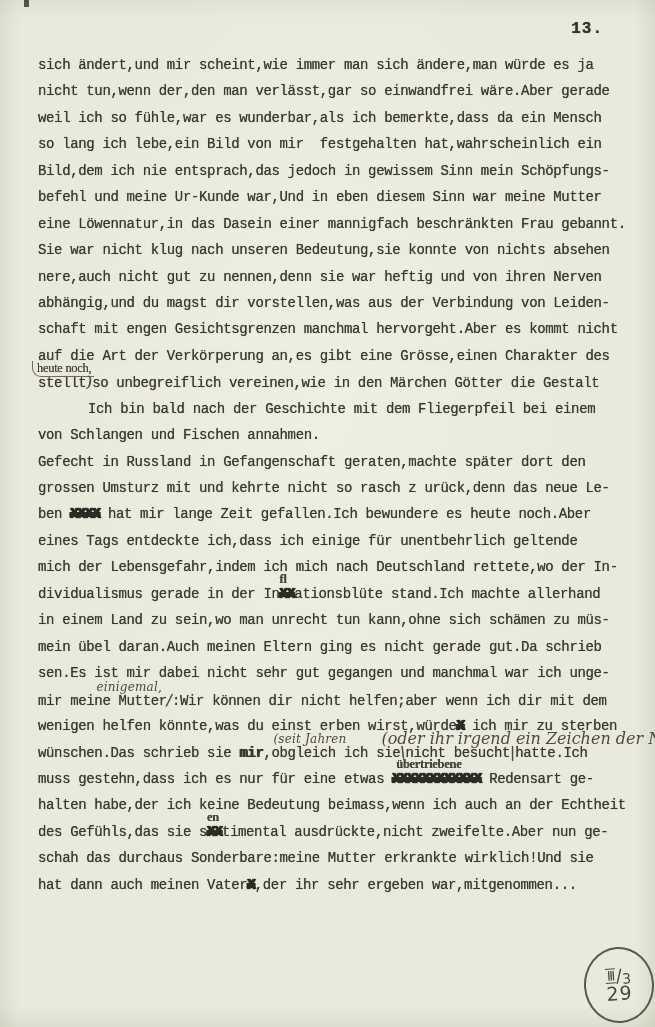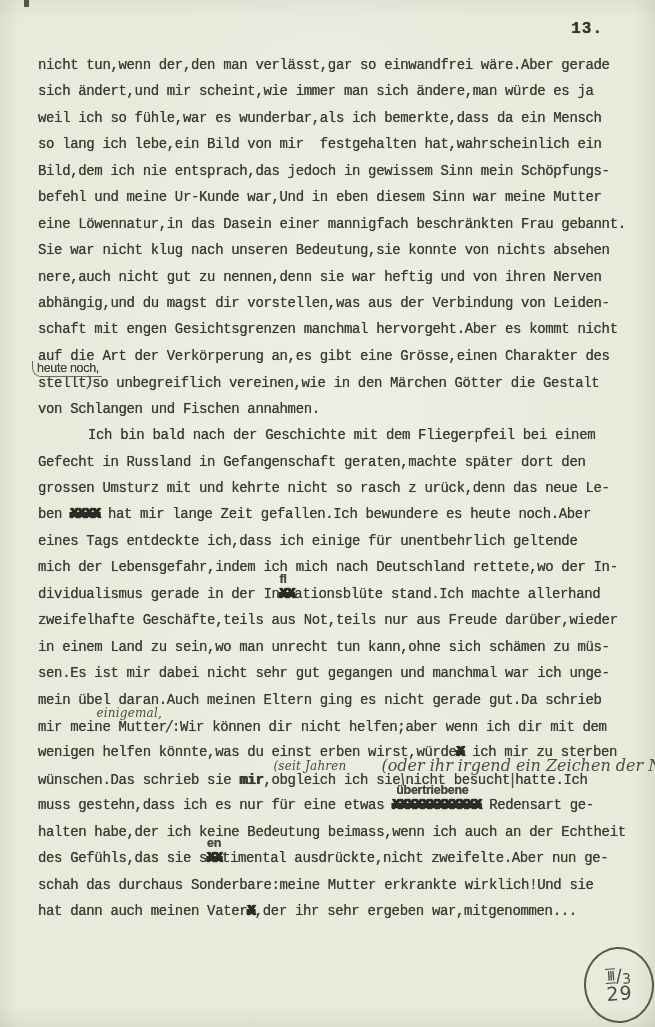--- a/index.html
+++ b/index.html
@@ -59,21 +59,21 @@
     font-family:"DejaVu Serif",serif;
     font-style:italic;color:#4c4b40;
     font-size:15px;letter-spacing:0;
   }
   .above{
     position:absolute;top:-14px;
     line-height:14px;white-space:nowrap;
     text-indent:0;
   }
   .above.typed{
-    font-family:Liberation Sans, sans-serif;
+    font-family:Liberation Serif, serif;
     font-size:12.5px;color:var(--ink-faint);
     letter-spacing:-0.3px;
     text-shadow:0 0 .6px rgba(45,44,36,.7);
   }
   .above.hand{
     font-family:"DejaVu Serif",serif;
     font-style:italic;
     font-size:12px;color:#4c4b3e;
     letter-spacing:.2px;
     text-shadow:none;top:-13px;
@@ -108,45 +108,44 @@
 </style>
 </head>
 <body>
 
 <div class="paper"></div>
 <div class="speck"></div>
 
 <div class="page-number">13.</div>
 
 <div class="doc">
+    <div class="line"><span class="seg">sich ändert,und mir scheint,wie immer man sich ändere,man würde es ja</span></div>
     <div class="line"><span class="seg">nicht tun,wenn der,den man verlässt,gar so einwandfrei wäre.Aber gerade</span></div>
-    <div class="line"><span class="seg">sich ändert,und mir scheint,wie immer man sich ändere,man würde es ja</span></div>
     <div class="line"><span class="seg">weil ich so fühle,war es wunderbar,als ich bemerkte,dass da ein Mensch</span></div>
     <div class="line"><span class="seg">so lang ich lebe,ein Bild von mir  festgehalten hat,wahrscheinlich ein</span></div>
     <div class="line"><span class="seg">Bild,dem ich nie entsprach,das jedoch in gewissem Sinn mein Schöpfungs-</span></div>
     <div class="line"><span class="seg">befehl und meine Ur-Kunde war,Und in eben diesem Sinn war meine Mutter</span></div>
     <div class="line"><span class="seg">eine Löwennatur,in das Dasein einer mannigfach beschränkten Frau gebannt.</span></div>
     <div class="line"><span class="seg">Sie war nicht klug nach unseren Bedeutung,sie konnte von nichts absehen</span></div>
     <div class="line"><span class="seg">nere,auch nicht gut zu nennen,denn sie war heftig und von ihren Nerven</span></div>
     <div class="line"><span class="seg">abhängig,und du magst dir vorstellen,was aus der Verbindung von Leiden-</span></div>
     <div class="line"><span class="seg">schaft mit engen Gesichtsgrenzen manchmal hervorgeht.Aber es kommt nicht</span></div>
     <div class="line"><span class="seg">auf die Art der Verkörperung an,es gibt eine Grösse,einen Charakter des</span></div>
     <div class="line"><span class="seg">stellt<span class="above typed bracket" style="left: -6px;">heute noch,</span></span><span class="seg hand-mark">)</span><span class="seg">so unbegreiflich vereinen,wie in den Märchen Götter die Gestalt</span></div>
+    <div class="line indent"><span class="seg">Ich bin bald nach der Geschichte mit dem Fliegerpfeil bei einem</span></div>
     <div class="line"><span class="seg">von Schlangen und Fischen annahmen.</span></div>
-    <div class="line indent"><span class="seg">Ich bin bald nach der Geschichte mit dem Fliegerpfeil bei einem</span></div>
     <div class="line"><span class="seg">Gefecht in Russland in Gefangenschaft geraten,machte später dort den</span></div>
     <div class="line"><span class="seg">grossen Umsturz mit und kehrte nicht so rasch z urück,denn das neue Le-</span></div>
     <div class="line"><span class="seg">ben </span><span class="seg blackout">XXXX</span><span class="seg"> hat mir lange Zeit gefallen.Ich bewundere es heute noch.Aber</span></div>
     <div class="line"><span class="seg">eines Tags entdeckte ich,dass ich einige für unentbehrlich geltende</span></div>
     <div class="line"><span class="seg">mich der Lebensgefahr,indem ich mich nach Deutschland rettete,wo der In-</span></div>
     <div class="line"><span class="seg">dividualismus gerade in der In</span><span class="seg blackout">XX<span class="above typed" style="left: 0px;">fl</span></span><span class="seg">ationsblüte stand.Ich machte allerhand</span></div>
-    <div class="line"><span class="seg">zweifelhafte Geschäfte,teils aus Not,teils nur aus Freude darüber,wieder</span></div>
     <div class="line"><span class="seg">in einem Land zu sein,wo man unrecht tun kann,ohne sich schämen zu müs-</span></div>
+    <div class="line"><span class="seg">mein übel daran.Auch meinen Eltern ging es nicht gerade gut.Da schrieb</span></div>
     <div class="line"><span class="seg">sen.Es ist mir dabei nicht sehr gut gegangen und manchmal war ich unge-</span></div>
-    <div class="line"><span class="seg">mein übel daran.Auch meinen Eltern ging es nicht gerade gut.Da schrieb</span></div>
     <div class="line"><span class="seg">mir meine </span><span class="seg">Mutter<span class="above hand" style="left: -22px;">einigemal,</span></span><span class="seg hand-mark">/</span><span class="seg">:Wir können dir nicht helfen;aber wenn ich dir mit dem</span></div>
     <div class="line"><span class="seg">wenigen helfen könnte,was du einst erben wirst,würde</span><span class="seg blackout">X</span><span class="seg"> ich mir zu sterben</span></div>
     <div class="line"><span class="seg">wünschen.Das schrieb sie </span><span class="seg bold">mir</span><span class="seg">,obgleich ich sie<span class="above hand" style="left: 10px;">(seit Jahren</span></span><span class="seg hand-mark">\</span><span class="seg">nicht besucht<span class="above hand long" style="left: -24px;">(oder ihr irgend ein Zeichen der Neigung gegeben)</span></span><span class="seg hand-mark">|</span><span class="seg">hatte.Ich</span></div>
     <div class="line"><span class="seg">muss gestehn,dass ich es nur für eine etwas </span><span class="seg blackout">XXXXXXXXXXXX<span class="above typed" style="left: 4px;">übertriebene</span></span><span class="seg"> Redensart ge-</span></div>
     <div class="line"><span class="seg">halten habe,der ich keine Bedeutung beimass,wenn ich auch an der Echtheit</span></div>
     <div class="line"><span class="seg">des Gefühls,das sie s</span><span class="seg blackout">XX<span class="above typed" style="left: 0px;">en</span></span><span class="seg">timental ausdrückte,nicht zweifelte.Aber nun ge-</span></div>
     <div class="line"><span class="seg">schah das durchaus Sonderbare:meine Mutter erkrankte wirklich!Und sie</span></div>
     <div class="line"><span class="seg">hat dann auch meinen Vater</span><span class="seg blackout">X</span><span class="seg">,der ihr sehr ergeben war,mitgenommen...</span></div>
   </div>
 

